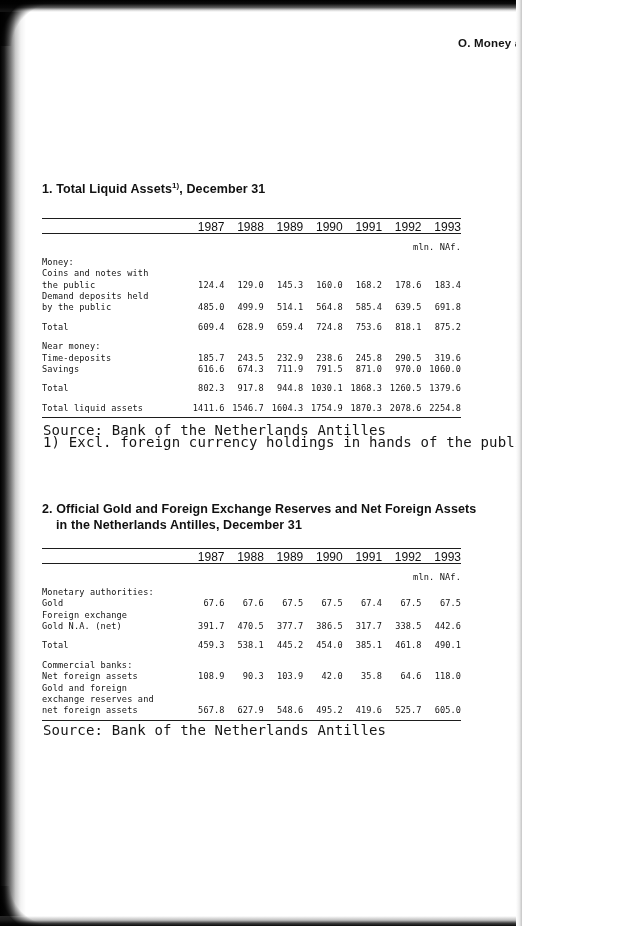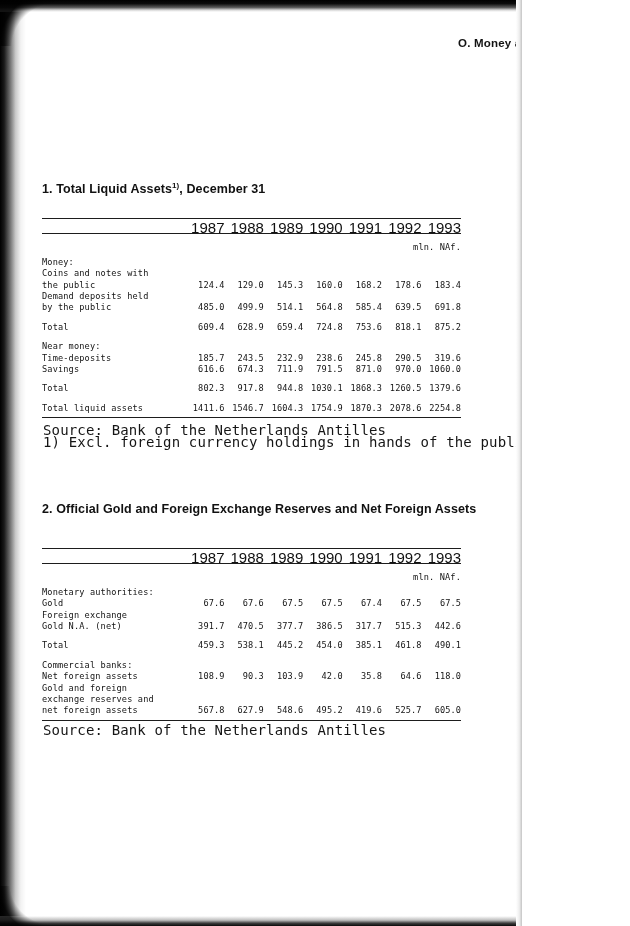--- a/index.html
+++ b/index.html
@@ -124,21 +124,21 @@
 
   .rule-top td, .rule-mid td, .rule-bot td {
     border: 0;
   }
   tr.rule-top > td { border-top: 1.6px solid #1d1d1d; height: 3px; }
   tr.rule-mid > td { border-top: 1.3px solid #1d1d1d; height: 3px; }
   tr.rule-bot > td { border-top: 1.3px solid #1d1d1d; height: 3px; }
 
   th.yr {
     font-family: "Liberation Sans", sans-serif;
-    font-size: 15px;
+    font-size: 12px;
     text-align: right;
     padding-right: 2px;
     padding-bottom: 3px;
     color: #101010;
   }
   td.lab {
     text-align: left;
     padding-left: 1px;
     letter-spacing: 0.15px;
   }
@@ -366,21 +366,21 @@
           <tr class="rule-bot">
               <td colspan="8"></td>
             </tr>
         </tbody>
       </table>
     </div>
 
     <div class="srcnote" id="source-1">Source: Bank of the Netherlands Antilles
 1) Excl. foreign currency holdings in hands of the public</div>
 
-    <div class="tbl-title" id="title-2"><span>2.</span> <span>Official Gold and Foreign Exchange Reserves and Net Foreign Assets</span></div>
+    <div class="tbl-title" id="title-2"><span>2.</span> <span>Official Gold and Foreign Exchange Reserves and Net Foreign Assets</span><span class="ln2">in the Netherlands Antilles, December 31</span></div>
 
     <div class="tblwrap" id="table-2">
       <table class="data">
         <colgroup>
           <col class="lbl">
             <col class="num">
             <col class="num">
             <col class="num">
           <col class="num">
             <col class="num">
@@ -446,21 +446,21 @@
               <td class="val"></td>
               <td class="val"></td>
             </tr>
             <tr>
               <td class="lab">Gold N.A. (net)</td>
               <td class="val">391.7</td>
               <td class="val">470.5</td>
               <td class="val">377.7</td>
               <td class="val">386.5</td>
               <td class="val">317.7</td>
-              <td class="val">515.3</td>
+              <td class="val">338.5</td>
               <td class="val">442.6</td>
             </tr>
             <tr class="spacer">
               <td colspan="8"></td>
             </tr>
             <tr>
               <td class="lab ind">Total</td>
               <td class="val">459.3</td>
               <td class="val">538.1</td>
               <td class="val">445.2</td>

